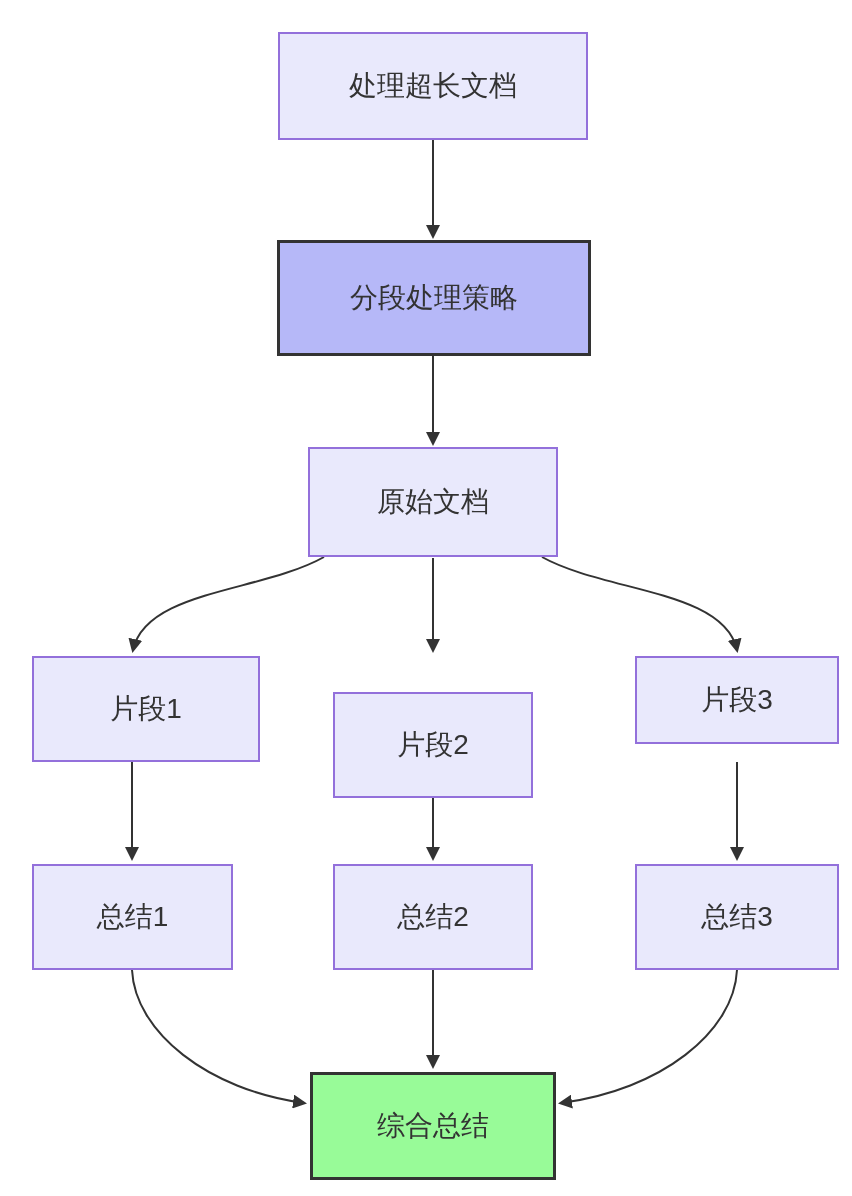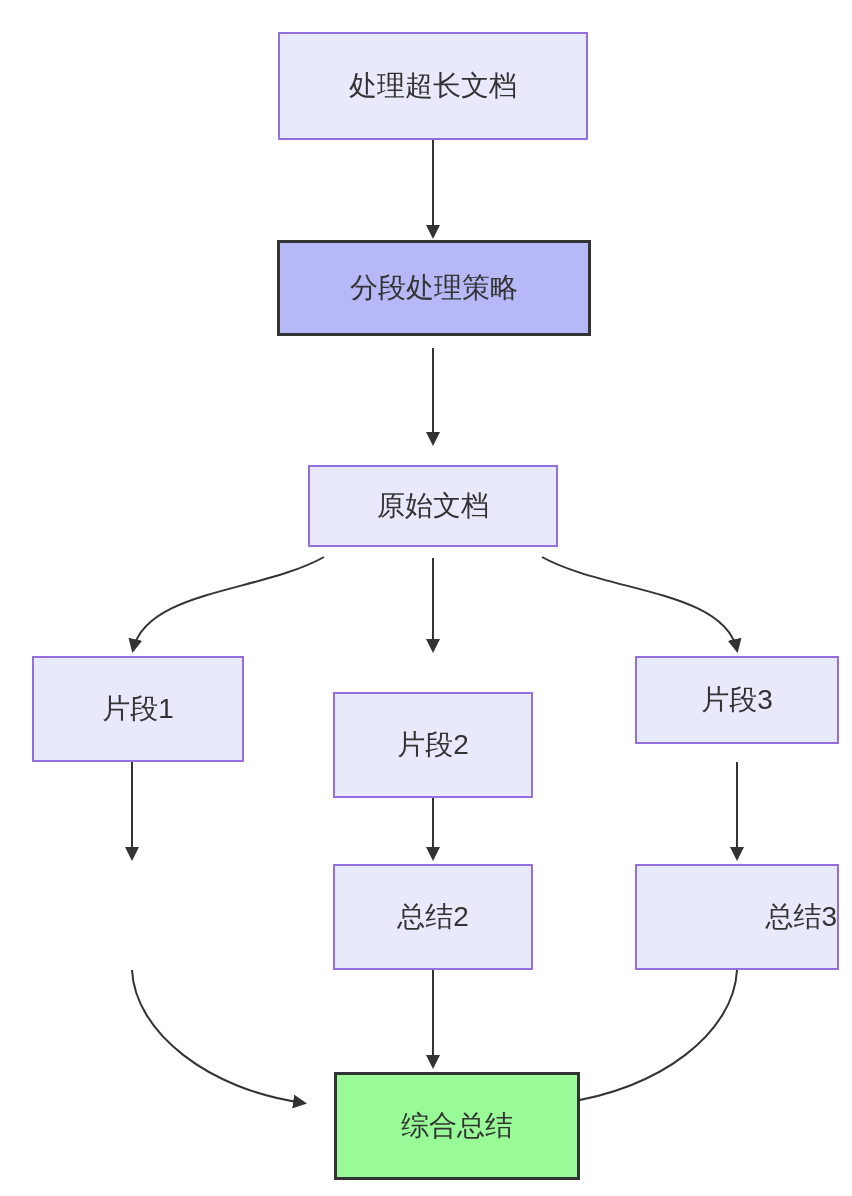--- a/index.html
+++ b/index.html
@@ -51,21 +51,20 @@
     white-space: nowrap;
     text-align: center;
   }
   .node.highlight {
     background: var(--highlight-fill);
     border: 3px solid var(--highlight-border);
   }
   .node.success {
     background: var(--success-fill);
     border: 3px solid var(--success-border);
-    margin-left: 24px;
   }
 </style>
 </head>
 <body>
 
 <div class="canvas">
 
   <svg class="edges" width="852" height="1196" viewBox="0 0 852 1196" xmlns="http://www.w3.org/2000/svg">
     <defs>
       <marker id="arrow" markerWidth="14" markerHeight="14" refX="11" refY="7" orient="auto" markerUnits="userSpaceOnUse">
@@ -86,46 +85,49 @@
 
     <path class="edge" d="M 132 970 C 135 1032, 208 1090, 304 1103" marker-end="url(#arrow)"></path>
     <path class="edge" d="M 433 970 L 433 1066" marker-end="url(#arrow)"></path>
     <path class="edge" d="M 737 970 C 734 1032, 661 1090, 561 1103" marker-end="url(#arrow)"></path>
   </svg>
 
   <div class="node" style="left:278px; top:32px; width:310px; height:108px;">
     <span>处理超长文档</span>
   </div>
 
-  <div class="node highlight" style="left:277px; top:240px; width:314px; height:96px;">
+  <div class="node highlight" style="left:277px; top:240px; width:314px; height:116px;">
     <span>分段处理策略</span>
   </div>
 
-  <div class="node" style="left:308px; top:465px; width:250px; height:82px;">
+  <div class="node" style="left:308px; top:447px; width:250px; height:110px;">
     <span>原始文档</span>
   </div>
 
-  <div class="node" style="left:32px; top:656px; width:212px; height:106px;">
+  <div class="node" style="left:32px; top:656px; width:228px; height:106px;">
     <span>片段1</span>
   </div>
 
   <div class="node" style="left:333px; top:656px; width:200px; height:106px;margin-top:36px;">
     <span>片段2</span>
   </div>
 
   <div class="node" style="left:635px; top:656px; width:204px; height:88px;">
     <span>片段3</span>
   </div>
 
+  <div class="node" style="left:32px; top:864px; width:201px; height:106px;">
+    <span>总结1</span>
+  </div>
 
   <div class="node" style="left:333px; top:864px; width:200px; height:106px;">
     <span>总结2</span>
   </div>
 
-  <div class="node" style="left:635px; top:864px; width:204px; height:106px;justify-content:flex-end;">
+  <div class="node" style="left:635px; top:864px; width:204px; height:106px;">
     <span>总结3</span>
   </div>
 
   <div class="node success" style="left:310px; top:1072px; width:246px; height:108px;">
     <span>综合总结</span>
   </div>
 
 </div>
 
 </body></html>

